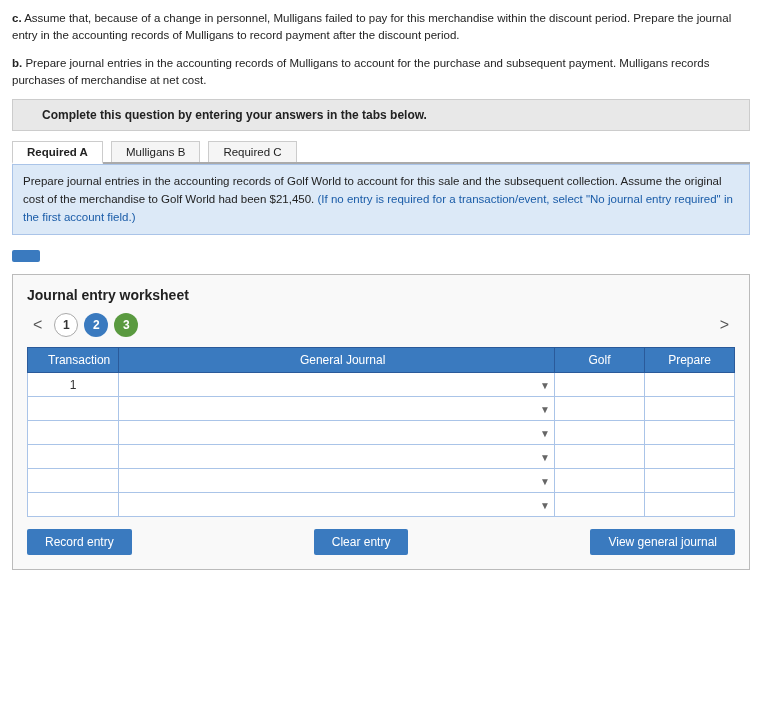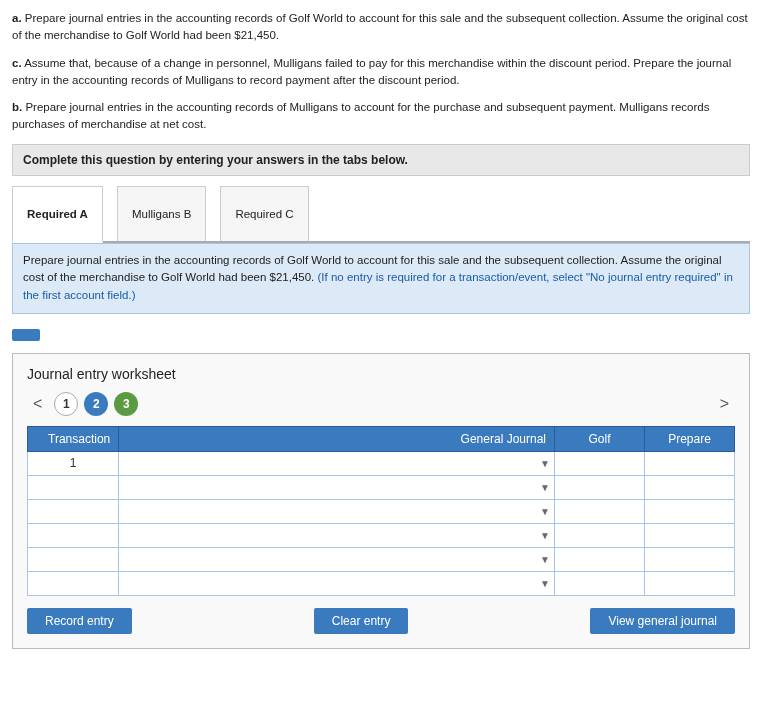--- a/index.html
+++ b/index.html
@@ -14,38 +14,38 @@
     }
     .intro-text {
       font-size: 11.5px;
       line-height: 1.5;
       margin-bottom: 10px;
     }
     .intro-text .bold { font-weight: bold; }
     .complete-banner {
       background: #e8e8e8;
       border: 1px solid #ccc;
-      padding: 8px 10px;
+      padding: 8px 29px;
       font-weight: bold;
       font-size: 12px;
       margin-bottom: 10px;
     }
     .tabs-container {
       display: flex;
       border-bottom: 2px solid #aaa;
       margin-bottom: 0;
     }
     .tab {
-      padding: 21px 14px;
+      padding: 4px 14px;
       border: 1px solid #ccc;
       border-bottom: none;
       cursor: pointer;
       font-size: 11.5px;
       background: #f5f5f5;
-      margin-right: 14px;
+      margin-right: 8px;
     }
     .tab.active {
       background: #fff;
       border-bottom: 2px solid #fff;
       margin-bottom: -2px;
       font-weight: bold;
     }
     .instruction-box {
       background: #dce9f7;
       border: 1px solid #aac4e8;
@@ -67,21 +67,21 @@
       margin-bottom: 12px;
       border-radius: 2px;
     }
     .journal-worksheet {
       border: 1px solid #bbb;
       padding: 12px 14px 14px 14px;
       background: #f9f9f9;
     }
     .journal-title {
       font-size: 14px;
-      font-weight: normal;
+      font-weight: bold;
       margin-bottom: 10px;
     }
     .nav-row {
       display: flex;
       align-items: center;
       margin-bottom: 10px;
       gap: 6px;
     }
     .nav-arrow {
       font-size: 16px;
@@ -134,21 +134,21 @@
       font-size: 12px;
     }
     .journal-table th {
       background: #3a7abf;
       color: #fff;
       padding: 5px 8px;
       text-align: center;
       border: 1px solid #2a5a9a;
       font-weight: normal;
     }
-    .journal-table th.left { text-align: right; padding-left: 20px; }
+    .journal-table th.left { text-align: center; padding-left: 20px; }
     .journal-table td {
       border: 1px solid #aac4e8;
       padding: 3px 5px;
       height: 24px;
       background: #fff;
     }
     .journal-table td.transaction-col {
       text-align: center;
       width: 70px;
       color: #333;
@@ -209,24 +209,20 @@
       padding: 0 2px;
       background: transparent;
     }
   </style>
 </head>
 <body>
 
 
 
 <div>
-  <p class="intro-text">
-    <span class="bold">a.</span>
-    <span>Prepare journal entries in the accounting records of Golf World to account for this sale and the subsequent collection. Assume the original cost of the merchandise to Golf World had been $21,450.</span>
-  </p>
   <p class="intro-text">
     <span class="bold">c.</span>
     <span>Assume that, because of a change in personnel, Mulligans failed to pay for this merchandise within the discount period. Prepare the journal entry in the accounting records of Mulligans to record payment after the discount period.</span>
   </p>
   <p class="intro-text">
     <span class="bold">b.</span>
     <span>Prepare journal entries in the accounting records of Mulligans to account for the purchase and subsequent payment. Mulligans records purchases of merchandise at net cost.</span>
   </p>
 </div>
 

